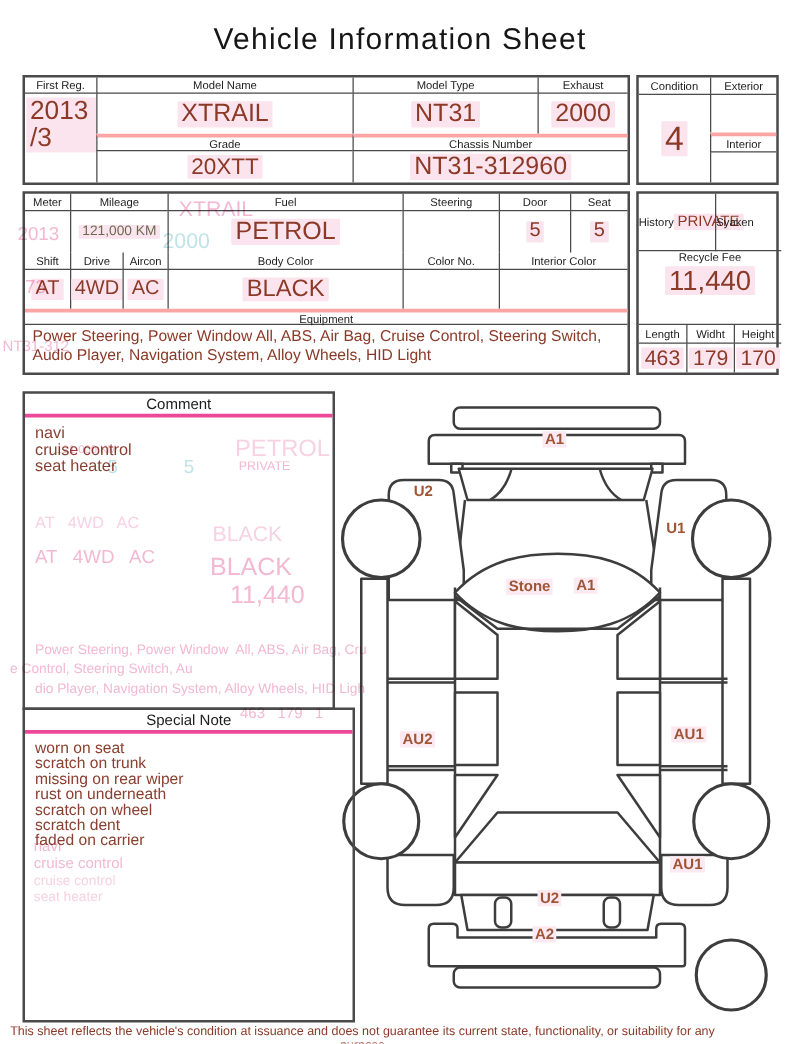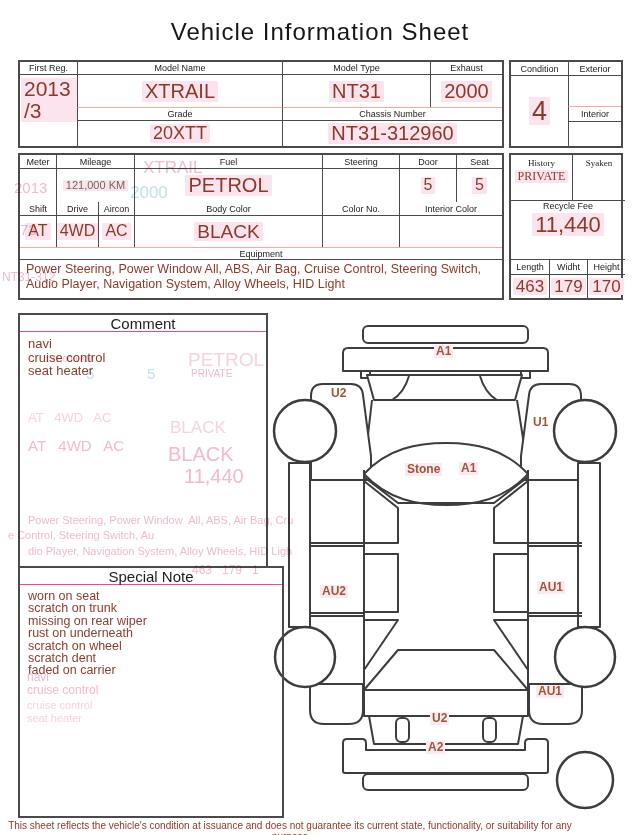--- a/index.html
+++ b/index.html
@@ -4,21 +4,21 @@
 <style>
   html,body{margin:0;padding:0;background:#fff;}
   #sheet{position:relative;width:640px;height:835px;background:#fff;overflow:hidden;
          font-family:"Liberation Sans",sans-serif;color:#1c1c1c;}
   .abs{position:absolute;}
   
   #title{left:0;top:18px;width:640px;text-align:center;font-size:24px;letter-spacing:1px;color:#161616;z-index:2;}
   
   .box{position:absolute;border:2px solid #4a4a4a;box-sizing:border-box;z-index:2;background:transparent;}
   .cell{box-sizing:border-box;position:relative;}
-  .bl{border-left:1px solid #4a4a4a;} .bt{border-top:1px solid #fca5a5;}
+  .bl{border-left:1px solid #4a4a4a;} .bt{border-top:3px solid #fca5a5;}
   .bb{border-bottom:1px solid #4a4a4a;} 
   .hdr{font-size:9px;color:#1c1c1c;display:flex;align-items:center;justify-content:center;}
   .val{display:flex;align-items:center;justify-content:center;color:#8c3a28;}
   .hl{background:#fce4ee;padding:0 3px;border-radius:1px;line-height:1.05;}
   
   #box1{left:18px;top:60px;width:486px;height:88px;display:grid;
         grid-template-columns:57px 205px 148px 1fr;grid-template-rows:13px 32px 14px 1fr;}
   #firstreg-val{grid-row:2/5;display:flex;flex-direction:column;justify-content:flex-start;
         padding:3px 0 0 1px;font-size:21px;color:#8c3a28;}
   .v20{font-size:20px;} .v18{font-size:18px;}
@@ -29,29 +29,29 @@
   
   #box3{left:18px;top:153px;width:486px;height:147px;display:grid;
         grid-template-columns:36px 42px 36px 188px 77px 57px 1fr;
         grid-template-rows:14px 33px 14px 31px 13px 1fr;}
   .v16{font-size:16px;} .v19{font-size:19px;}
   #mileage-val{font-size:11px;color:#6b6b52;}
   #equip-text{grid-column:1/8;font-size:12.5px;line-height:15px;color:#8c3a28;padding:2px 6px 0 6px;}
   
   #box4{left:509px;top:153px;width:114px;height:147px;display:grid;
         grid-template-columns:38px 23px 15px 38px;grid-template-rows:46px 59px 15px 1fr;}
-  .stack{display:flex;flex-direction:column;align-items:center;font-family:Liberation Serif, serif;}
+  .stack{display:flex;align-items:center;}
   .stack .hdr{height:15px;}
   #recycle-cell{grid-column:1/5;display:flex;flex-direction:column;align-items:center;}
   #recycle-val{font-size:22px;margin-top:2px;}
   .dimv{font-size:17px;}
   
   #comment-box{left:18px;top:313px;width:250px;height:255px;}
   #note-box{left:18px;top:566px;width:266px;height:252px;}
-  .bigbox-hdr{height:16px;border-bottom:1px solid #ec4899;font-size:15px;display:flex;
+  .bigbox-hdr{height:16px;border-bottom:3px solid #ec4899;font-size:12px;display:flex;
               align-items:center;justify-content:center;color:#1c1c1c;}
   .bigbox-body{padding:5px 8px;color:#8a4030;}
   #comment-body{font-size:13px;line-height:13.5px;}
   #note-body{font-size:12.5px;line-height:12.4px;}
   
   #disclaimer{left:0;top:820px;width:580px;text-align:center;font-size:10px;color:#8c3a28;z-index:2;}
   
   #car-svg{left:0;top:0;width:640px;height:835px;z-index:1;}
   .dlabel{position:absolute;z-index:4;font-size:12px;color:#9e5636;background:#fce9f1;
           padding:0 2px;line-height:13px;font-weight:bold;}

